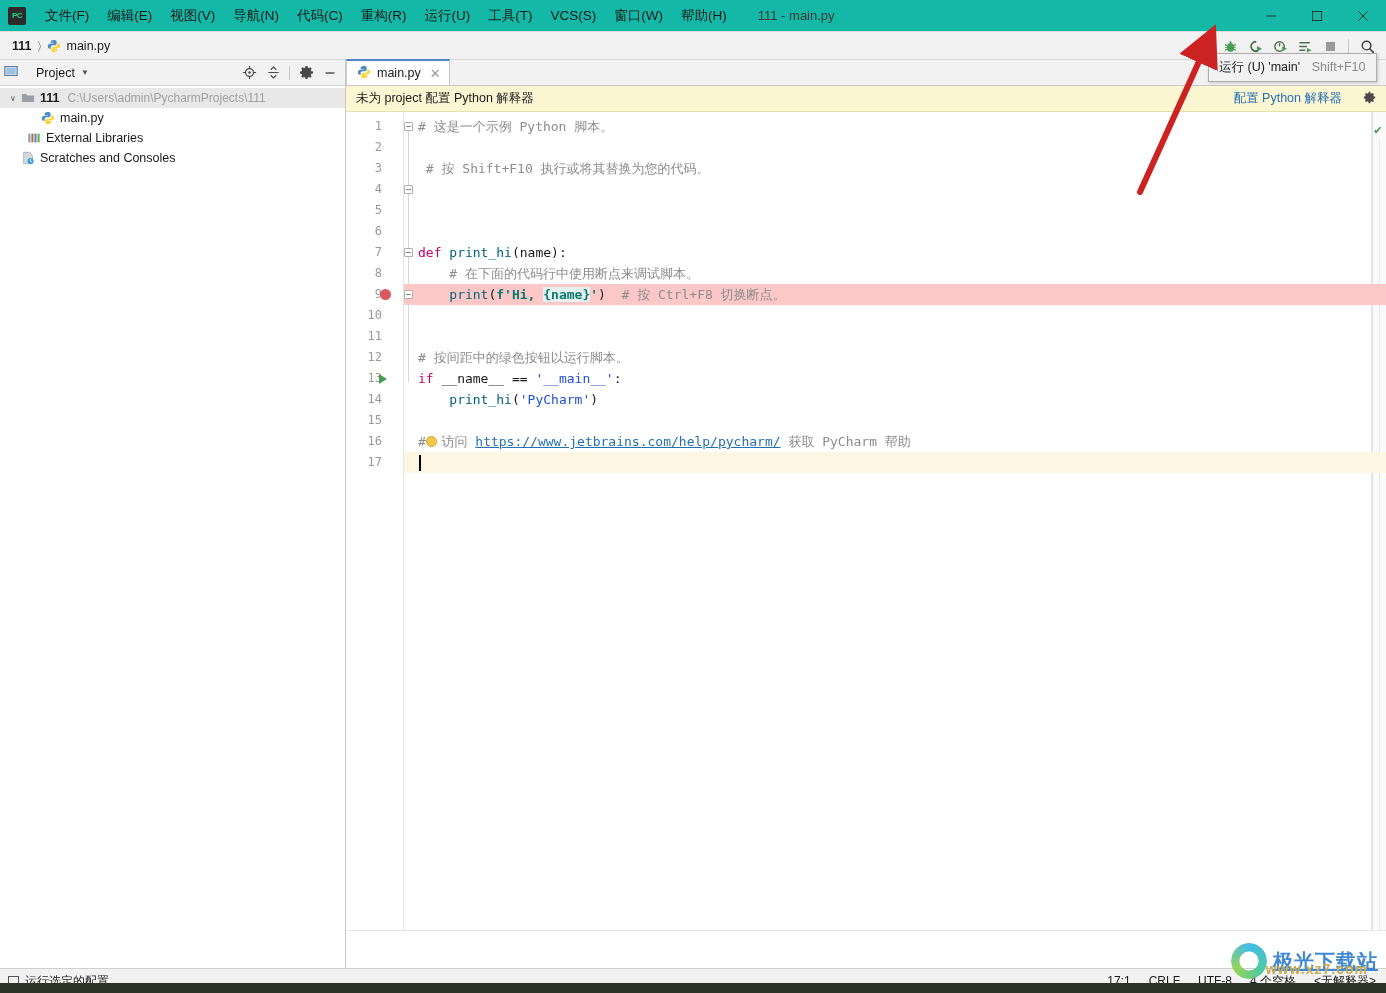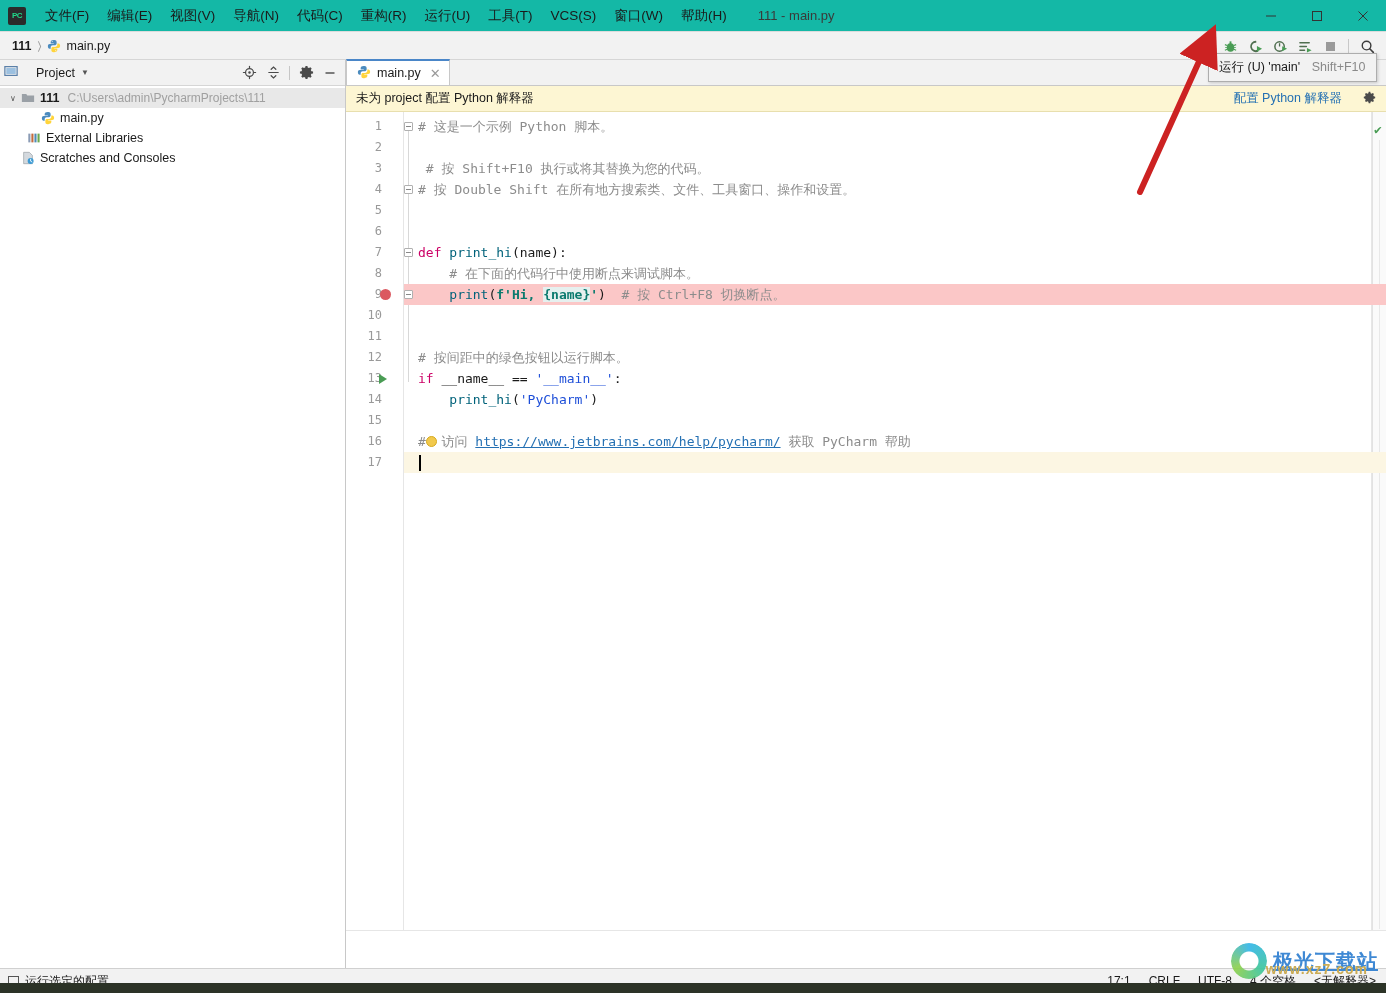--- a/index.html
+++ b/index.html
@@ -464,21 +464,20 @@
     <div class="foldline" style="top: 12px; height: 258px;"></div>
         <div class="lnum" style="top: 4px;">1</div>
         <div class="foldbox" style="top: 10px;"></div>
         <div class="codetext" style="top: 4px;"><span class="cm"># 这是一个示例 Python 脚本。</span></div>
         <div class="lnum" style="top: 25px;">2</div>
         <div class="codetext" style="top: 25px;"></div>
         <div class="lnum" style="top: 46px;">3</div>
         <div class="codetext" style="top: 46px;"><span class="cm"> # 按 Shift+F10 执行或将其替换为您的代码。</span></div>
         <div class="lnum" style="top: 67px;">4</div>
         <div class="foldbox" style="top: 73px;"></div>
-        <div class="codetext" style="top: 67px;"><span class="cm"># 按 Double Shift 在所有地方搜索类、文件、工具窗口、操作和设置。</span></div>
         <div class="lnum" style="top: 88px;">5</div>
         <div class="codetext" style="top: 88px;"></div>
         <div class="lnum" style="top: 109px;">6</div>
         <div class="codetext" style="top: 109px;"></div>
         <div class="lnum" style="top: 130px;">7</div>
         <div class="foldbox" style="top: 136px;"></div>
         <div class="codetext" style="top: 130px;"><span class="kw2">def </span><span class="fn">print_hi</span><span class="pl">(</span><span class="pl">name</span><span class="pl">):</span></div>
         <div class="lnum" style="top: 151px;">8</div>
         <div class="codetext" style="top: 151px;"><span class="cm">    # 在下面的代码行中使用断点来调试脚本。</span></div>
         <div class="rowline hl-bp" style="top: 172px; left: 58px; width: 982px;"></div>

